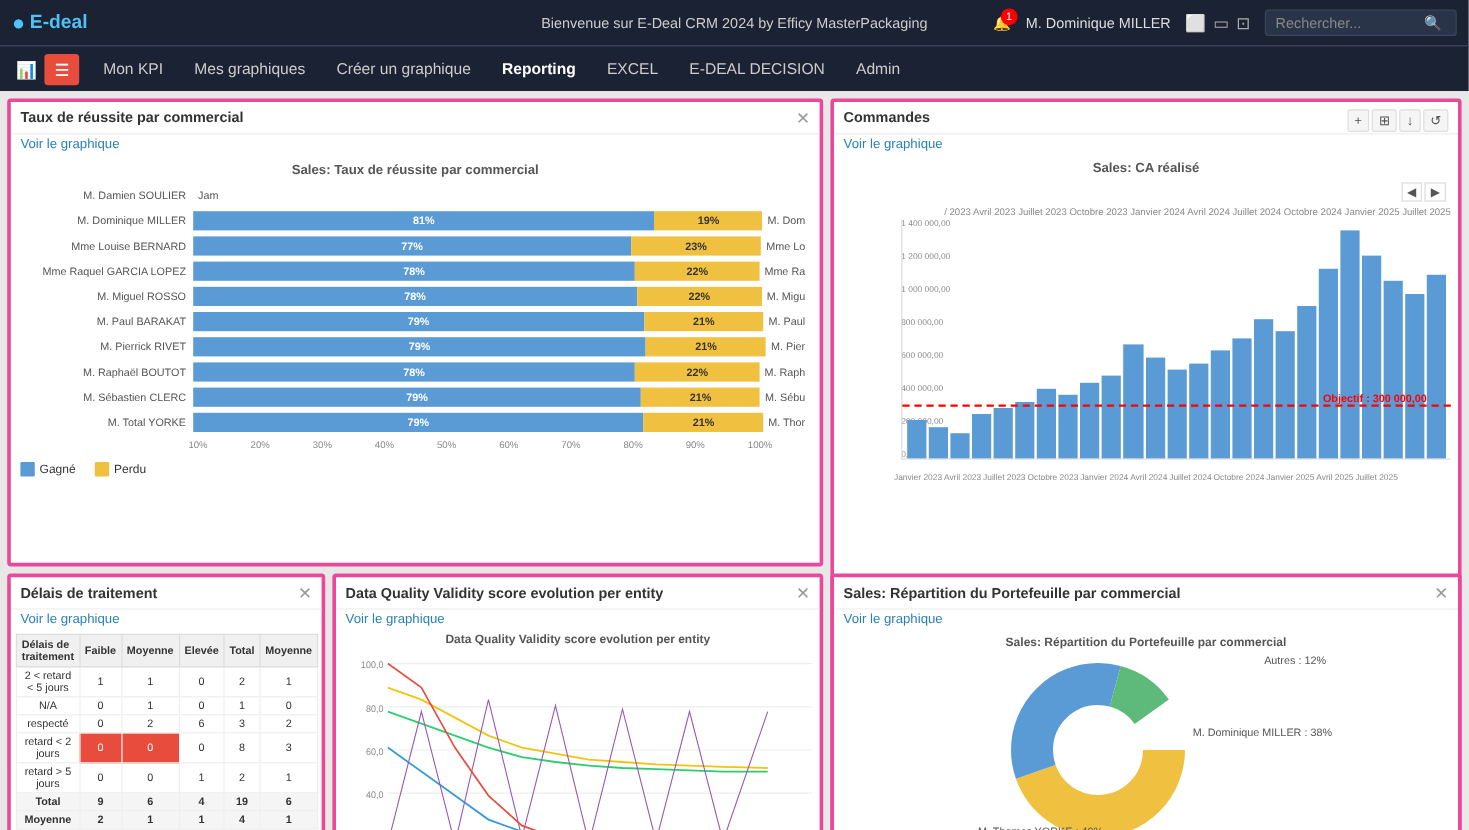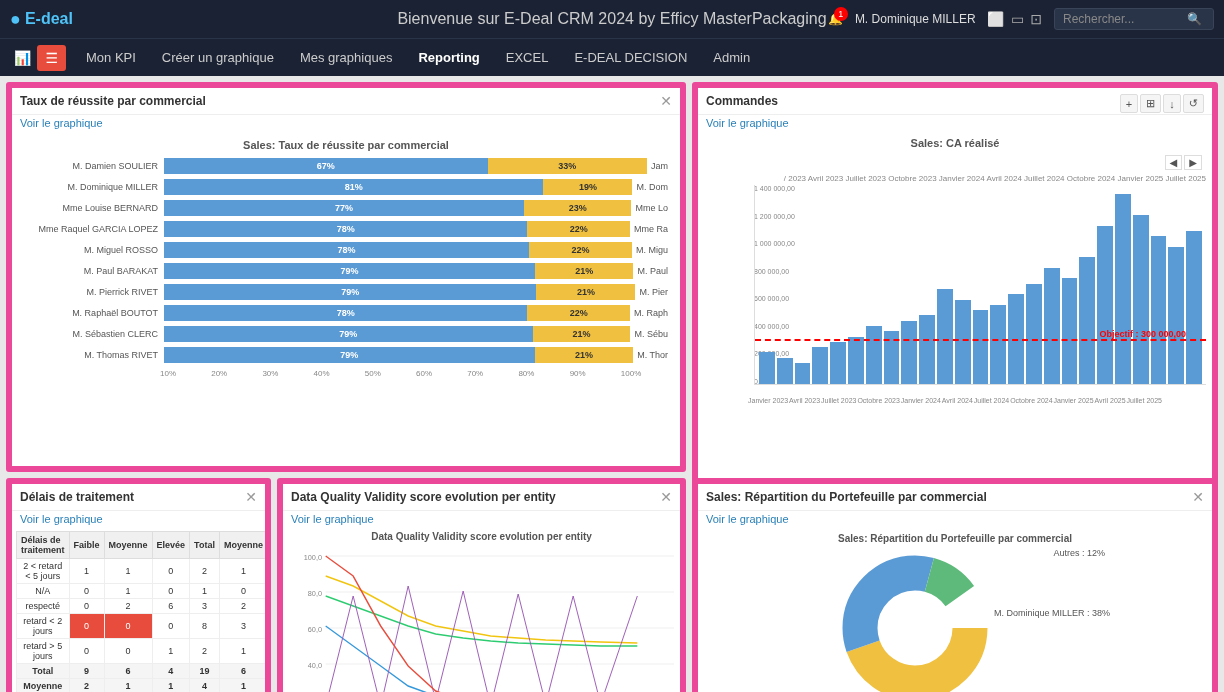--- a/index.html
+++ b/index.html
@@ -22,21 +22,21 @@
       margin-right: 10px;
       display: flex;
       align-items: center;
       gap: 4px;
     }
     .logo-icon { color: #4fc3f7; font-size: 18px; }
     .page-title {
       position: absolute;
       left: 50%;
       transform: translateX(-50%);
-      font-size: 16px;
+      font-size: 12px;
       color: #ccc;
     }
     .top-right {
       margin-left: auto;
       display: flex;
       align-items: center;
       gap: 12px;
     }
     .notification-icon { position: relative; cursor: pointer; }
     .notif-badge {
@@ -111,21 +111,21 @@
       padding: 8px 12px;
       cursor: pointer;
       border-radius: 3px;
       white-space: nowrap;
     }
     .nav-item.active { color: white; font-weight: bold; }
 
     
     .panel {
       background: white;
-      border: 6px solid #ec4899;
+      border: 3px solid #ec4899;
       border-radius: 3px;
       overflow: hidden;
       position: relative;
     }
     .panel-header {
       padding: 6px 8px;
       border-bottom: 1px solid #eee;
       display: flex;
       justify-content: space-between;
       align-items: flex-start;
@@ -406,46 +406,42 @@
       <input type="text" placeholder="Rechercher..." style="">
       <span>🔍</span>
     </div>
   </div>
 </div>
 
 <div class="nav-bar">
   <button class="chart-icon-btn">📊</button>
   <button class="nav-icon-btn">☰</button>
   <div class="nav-item">Mon KPI</div>
+  <div class="nav-item">Mes graphiques</div>
   <div class="nav-item">Créer un graphique</div>
-  <div class="nav-item">Mes graphiques</div>
   <div class="nav-item active">Reporting</div>
   <div class="nav-item">EXCEL</div>
   <div class="nav-item">E-DEAL DECISION</div>
   <div class="nav-item">Admin</div>
 </div>
 
 <div style="display:grid; grid-template-columns:680px 1fr; grid-template-rows: 390px 270px; gap:6px; padding:6px; background:#e8e8e8; height:calc(692px - 76px);">
 
   <div class="panel taux-panel" style="grid-column:1;grid-row:1;overflow:hidden;">
     <div class="panel-header">
       <span class="panel-title">Taux de réussite par commercial</span>
       <button class="panel-close">✕</button>
     </div>
     <a class="voir-graphique">Voir le graphique</a>
     <div class="chart-area">
       <div class="chart-title-small">Sales: Taux de réussite par commercial</div>
       <div class="bar-chart" id="bar-chart-container">
 
       <div class="bar-row">
             <div class="bar-label">M. Damien SOULIER</div>
-            <div class="bar-container">
-              <div class="bar-won" style="width: 67%;">67%</div>
-              <div class="bar-lost" style="width: 33%;">33%</div>
-            </div>
             <div class="bar-side-label">Jam</div>
           </div>
           <div class="bar-row">
             <div class="bar-label">M. Dominique MILLER</div>
             <div class="bar-container">
               <div class="bar-won" style="width: 81%;">81%</div>
               <div class="bar-lost" style="width: 19%;">19%</div>
             </div>
             <div class="bar-side-label">M. Dom</div>
           </div>
@@ -499,41 +495,51 @@
           </div>
           <div class="bar-row">
             <div class="bar-label">M. Sébastien CLERC</div>
             <div class="bar-container">
               <div class="bar-won" style="width: 79%;">79%</div>
               <div class="bar-lost" style="width: 21%;">21%</div>
             </div>
             <div class="bar-side-label">M. Sébu</div>
           </div>
           <div class="bar-row">
-            <div class="bar-label">M. Thomas RIVET</div>
+            <div class="bar-label">M. Total YORKE</div>
             <div class="bar-container">
               <div class="bar-won" style="width: 79%;">79%</div>
               <div class="bar-lost" style="width: 21%;">21%</div>
             </div>
             <div class="bar-side-label">M. Thor</div>
           </div>
         </div>
       <div class="x-axis" id="x-axis-container">
 
       <div class="x-tick">10%</div>
           <div class="x-tick">20%</div>
           <div class="x-tick">30%</div>
           <div class="x-tick">40%</div>
           <div class="x-tick">50%</div>
           <div class="x-tick">60%</div>
           <div class="x-tick">70%</div>
           <div class="x-tick">80%</div>
           <div class="x-tick">90%</div>
           <div class="x-tick">100%</div>
         </div>
+    </div>
+    <div class="legend">
+      <div class="legend-item">
+        <div class="legend-box" style="background:#5b9bd5;"></div>
+        <span>Gagné</span>
+      </div>
+      <div class="legend-item">
+        <div class="legend-box" style="background:#f0c040;"></div>
+        <span>Perdu</span>
+      </div>
     </div>
   </div>
 
   <div class="panel commandes-panel" style="grid-column:2;grid-row:1/3;overflow:hidden;">
     <div class="panel-header">
       <span class="panel-title">Commandes</span>
     </div>
     <div class="toolbar-btns">
       <button class="toolbar-btn">+</button>
       <button class="toolbar-btn">⊞</button>

